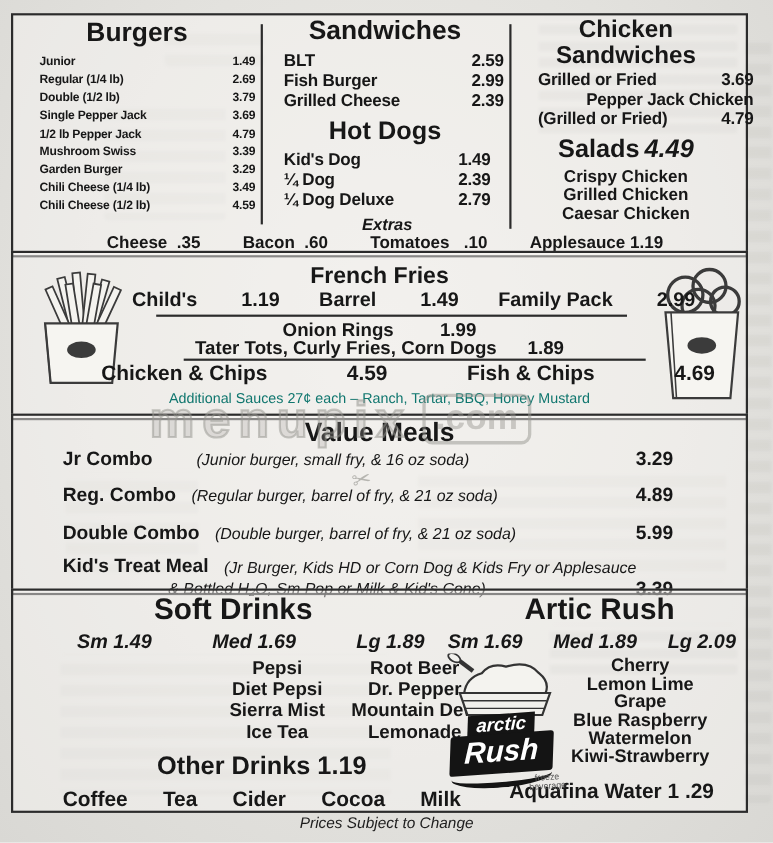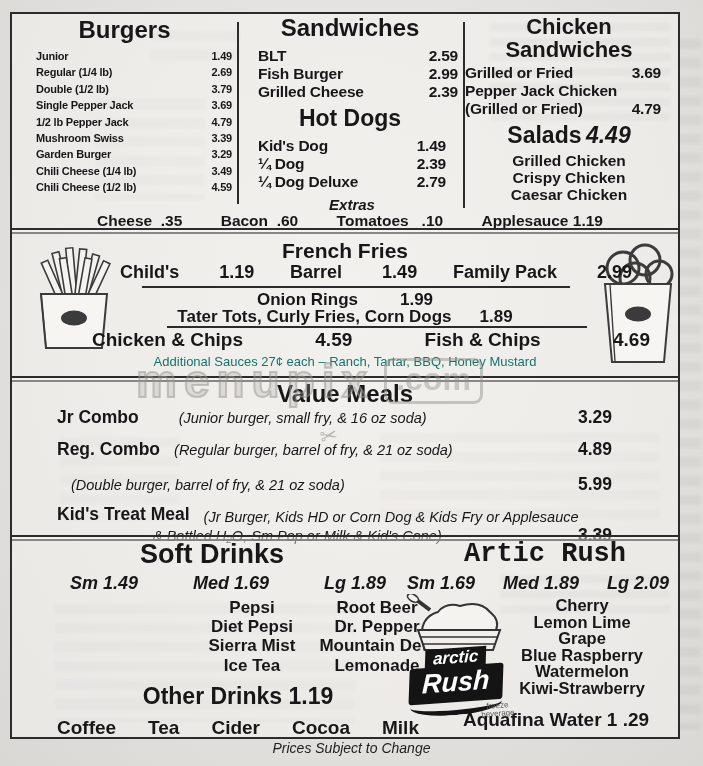--- a/index.html
+++ b/index.html
@@ -146,39 +146,39 @@
         </div>
       <div class="row">
           <span>¼ Dog Deluxe</span>
           <span>2.79</span>
         </div>
     </div>
 
     <div class="abs ctr" style="left:451px;top:1px;width:212px;">
       <h2 style="font-size:22px;line-height:23px;"><span>Chicken</span><br><span>Sandwiches</span></h2>
     </div>
-    <div class="abs mlist2" style="left:453px;top:50px;width:196px;line-height:18px;">
+    <div class="abs mlist2" style="left:477px;top:50px;width:196px;line-height:18px;text-align:right;">
       <div class="row">
           <span>Grilled or Fried</span>
           <span>3.69</span>
         </div>
       <div>Pepper Jack Chicken</div>
       <div class="row">
           <span>(Grilled or Fried)</span>
           <span>4.79</span>
         </div>
     </div>
 
     <div class="abs ctr" style="left:451px;top:108px;width:212px;">
       <span class="b" style="font-size:23px;">Salads</span>
       <span class="b it" style="font-size:23px;">4.49</span>
     </div>
     <div class="abs ctr b" style="left:451px;top:139px;width:212px;font-size:15.5px;line-height:16.8px;">
+      <div>Crispy Chicken</div>
       <div>Grilled Chicken</div>
-      <div>Crispy Chicken</div>
       <div>Caesar Chicken</div>
     </div>
 
     <div class="abs ctr b it" style="left:280px;top:182px;width:120px;font-size:15px;">Extras</div>
     <div class="abs" style="left:85px;top:198px;width:506px;display:flex;justify-content:space-between;font-size:15.5px;font-weight:700;">
       <span><span>Cheese</span>&nbsp;&nbsp;<span>.35</span></span>
       <span><span>Bacon</span>&nbsp;&nbsp;<span>.60</span></span>
       <span><span>Tomatoes</span>&nbsp;&nbsp;&nbsp;<span>.10</span></span>
       <span><span>Applesauce</span>&nbsp;<span>1.19</span></span>
     </div>
@@ -258,20 +258,21 @@
       <span class="vm-name">Jr Combo</span>
       <span class="vm-desc" style="margin-left:40px;">(Junior burger, small fry, &amp; 16 oz soda)</span>
       <span class="vm-price">3.29</span>
     </div>
     <div class="vm-row" style="top:61px;">
       <span class="vm-name">Reg. Combo</span>
       <span class="vm-desc">(Regular burger, barrel of fry, &amp; 21 oz soda)</span>
       <span class="vm-price">4.89</span>
     </div>
     <div class="vm-row" style="top:96px;">
+      <span class="vm-name">Double Combo</span>
       <span class="vm-desc">(Double burger, barrel of fry, &amp; 21 oz soda)</span>
       <span class="vm-price">5.99</span>
     </div>
     <div class="abs" style="left:45px;right:66px;top:126px;">
       <div style="display:flex;align-items:flex-end;">
         <span class="vm-name">Kid's Treat Meal</span>
         <span class="vm-desc">(Jr Burger, Kids HD or Corn Dog &amp; Kids Fry or Applesauce</span>
       </div>
       <div style="display:flex;align-items:center;">
         <span class="vm-desc" style="margin-left:96px;">&amp; Bottled H₂O, Sm Pop  or Milk &amp; Kid's Cone)</span>
@@ -305,21 +306,21 @@
     </div>
     <div class="abs ctr b" style="left:0;top:146px;width:452px;font-size:23px;">Other Drinks  1.19</div>
     <div class="abs" style="left:45px;top:180px;width:362px;display:flex;justify-content:space-between;font-size:19px;font-weight:700;">
       <span>Coffee</span>
       <span>Tea</span>
       <span>Cider</span>
       <span>Cocoa</span>
       <span>Milk</span>
     </div>
 
-    <div class="abs ctr" style="left:400px;top:4px;width:266px;font-family:Liberation Mono, monospace;">
+    <div class="abs ctr" style="left:400px;top:4px;width:266px;">
       <h2 style="font-size:27px;">Artic Rush</h2>
     </div>
     <div class="abs sizes" style="left:395px;top:36px;width:262px;">
       <span>Sm 1.69</span>
       <span>Med  1.89</span>
       <span>Lg 2.09</span>
     </div>
 
     <div class="ar-logo" style="left:388px;top:57px;">
       <svg width="112" height="58" viewBox="0 0 112 58">

